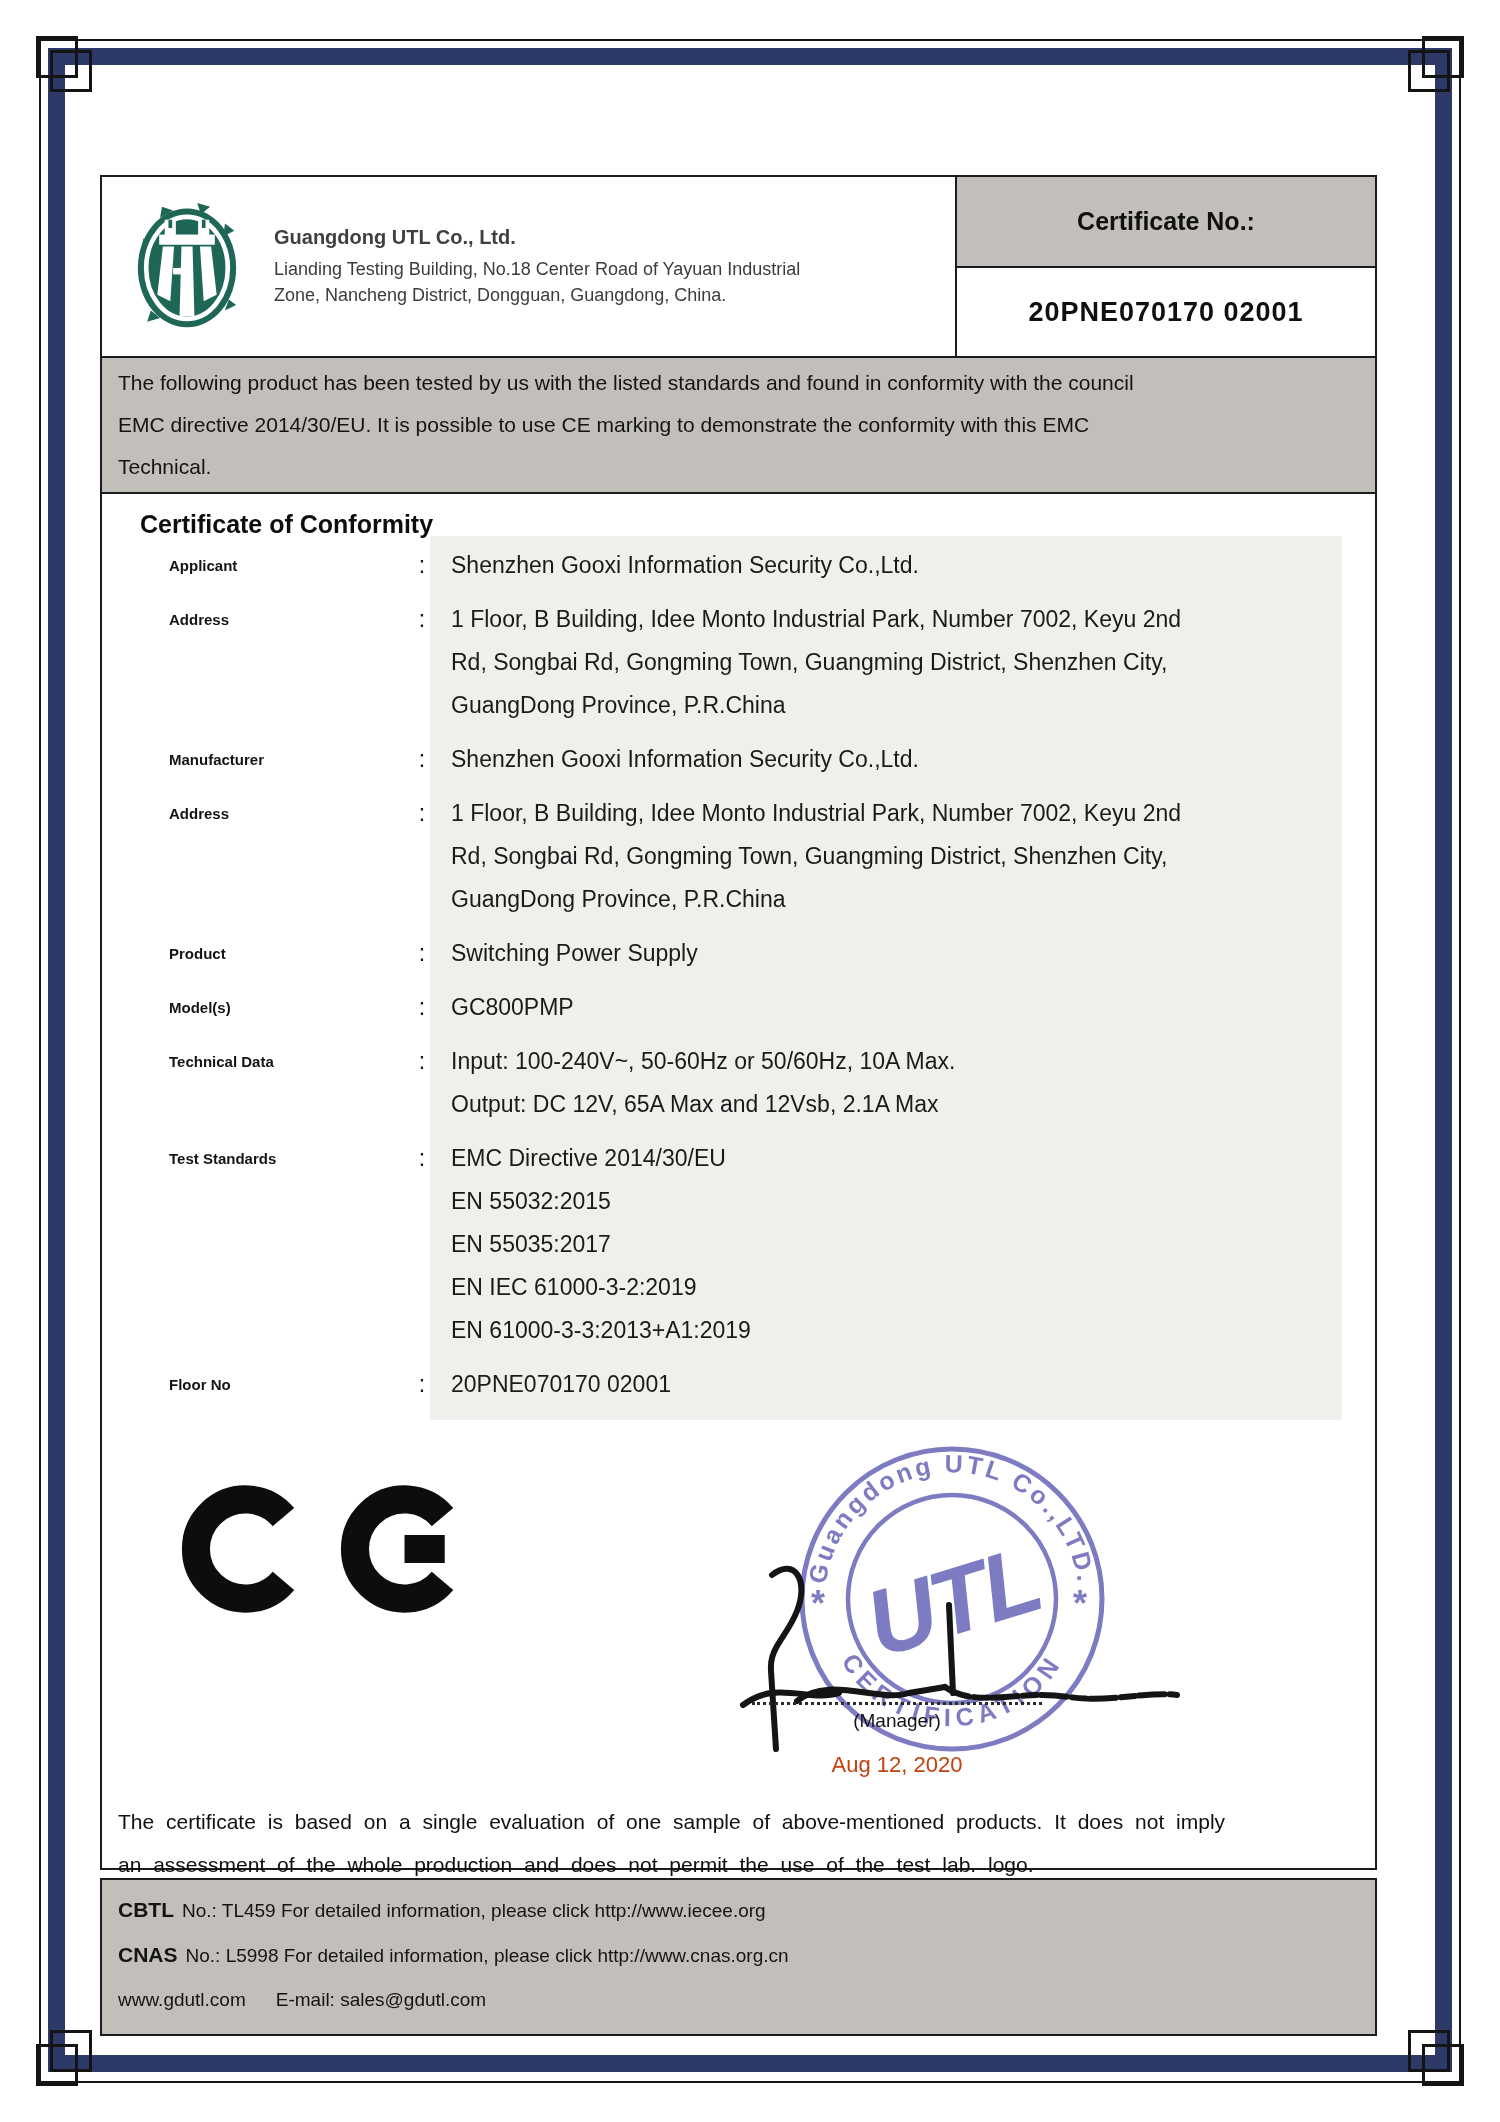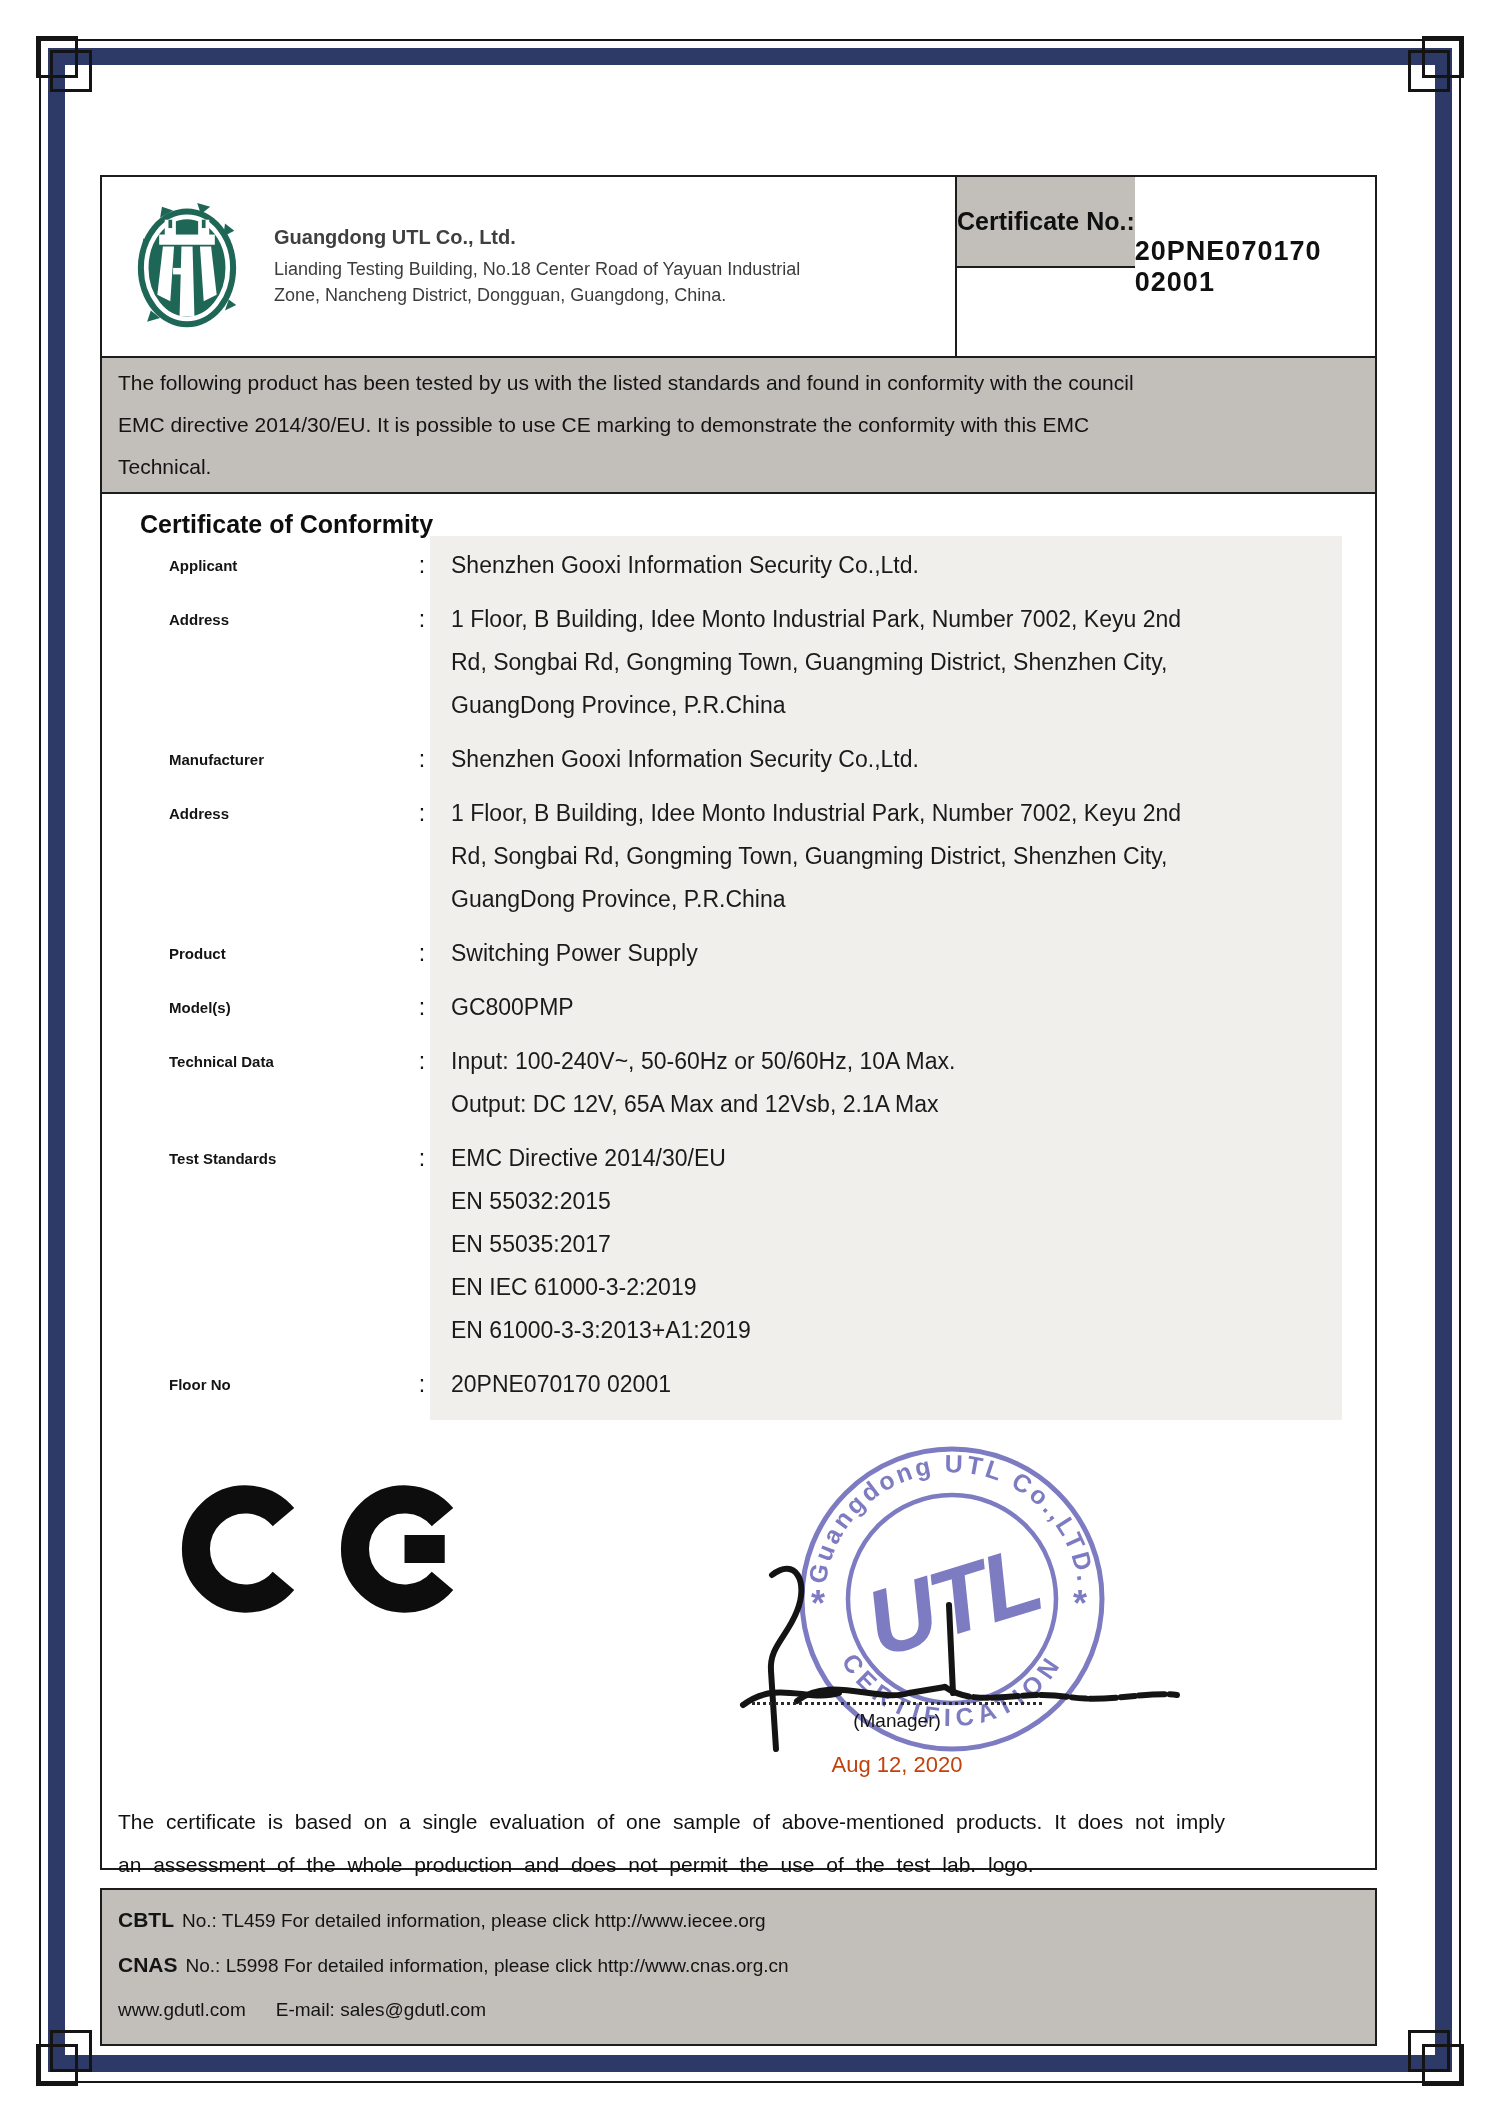--- a/index.html
+++ b/index.html
@@ -19,21 +19,21 @@
 
   
   .content{position:absolute;left:100px;top:175px;width:1277px;}
 
   .header-box{display:flex;height:183px;border:2px solid #1c1c1c;background:#fff;box-sizing:border-box;}
   .header-left{flex:1;display:flex;align-items:center;padding-left:34px;min-width:0;}
   .logo{width:102px;height:142px;flex:none;}
   .lab-info{margin-left:36px;}
   .lab-name{font-size:20px;font-weight:bold;color:#3f3f3f;margin-bottom:7px;}
   .lab-addr{font-size:18px;color:#3c3c3c;line-height:26px;white-space:nowrap;}
-  .header-right{width:418px;border-left:2px solid #1c1c1c;display:flex;flex:none;}
+  .header-right{width:418px;border-left:2px solid #1c1c1c;display:flex;flex-direction:column;flex:none;}
   .certno-head{height:89px;background:#c2bfba;border-bottom:2px solid #1c1c1c;
         display:flex;align-items:center;justify-content:center;font-size:25px;font-weight:bold;color:#101010;}
   .certno-val{flex:1;display:flex;align-items:center;justify-content:center;
         font-size:27px;font-weight:bold;letter-spacing:1px;color:#101010;}
 
   .intro-box{margin-top:-2px;border:2px solid #1c1c1c;background:#c2bfba;
         padding:4px 0 4px 16px;box-sizing:border-box;}
   .intro-line{font-size:21px;line-height:42px;color:#141414;white-space:nowrap;overflow:hidden;}
 
   .main-box{position:relative;margin-top:-2px;border:2px solid #1c1c1c;background:#fff;
@@ -54,21 +54,21 @@
   .ringstar{font-size:36px;font-weight:bold;fill:#7d7bc1;font-family:"Liberation Sans",sans-serif;}
   .stampcenter{font-size:94px;font-weight:bold;font-style:italic;fill:#7d7bc1;letter-spacing:-3px;
         font-family:"Liberation Sans",sans-serif;}
   .signature{position:absolute;left:445px;top:1059px;width:660px;height:230px;}
   .sign-line{position:absolute;left:650px;top:1208px;width:290px;border-top:3px dotted #2a2a2a;}
   .manager{position:absolute;left:650px;top:1216px;width:290px;text-align:center;font-size:19px;color:#141414;}
   .cert-date{position:absolute;left:640px;top:1258px;width:310px;text-align:center;font-size:22px;color:#c2410c;}
   .statement{position:absolute;left:16px;top:1306px;width:1245px;}
   .st-line{font-size:21px;line-height:43px;color:#101010;word-spacing:6px;white-space:nowrap;overflow:hidden;}
 
-  .footer-box{margin-top:18px;border:2px solid #1c1c1c;background:#c2bfba;
+  .footer-box{margin-top:8px;border:2px solid #1c1c1c;background:#c2bfba;
         padding:8px 0 12px 16px;box-sizing:border-box;}
   .fline{font-size:19px;line-height:44px;color:#141414;white-space:nowrap;overflow:hidden;}
   .fbold{font-weight:bold;font-size:21px;margin-right:8px;}
   .femail{margin-left:30px;}
 </style>
 </head>
 <body>
 
 <div class="page">
 

